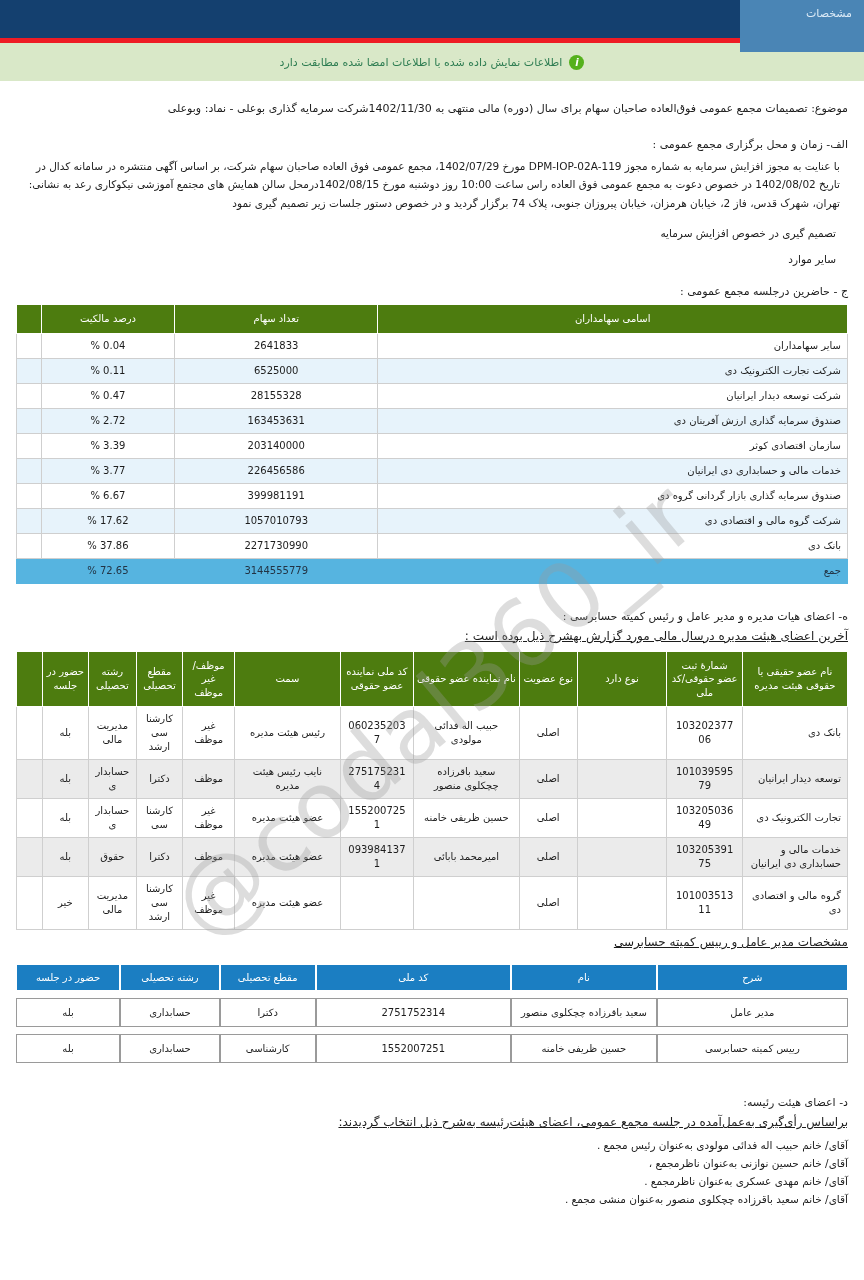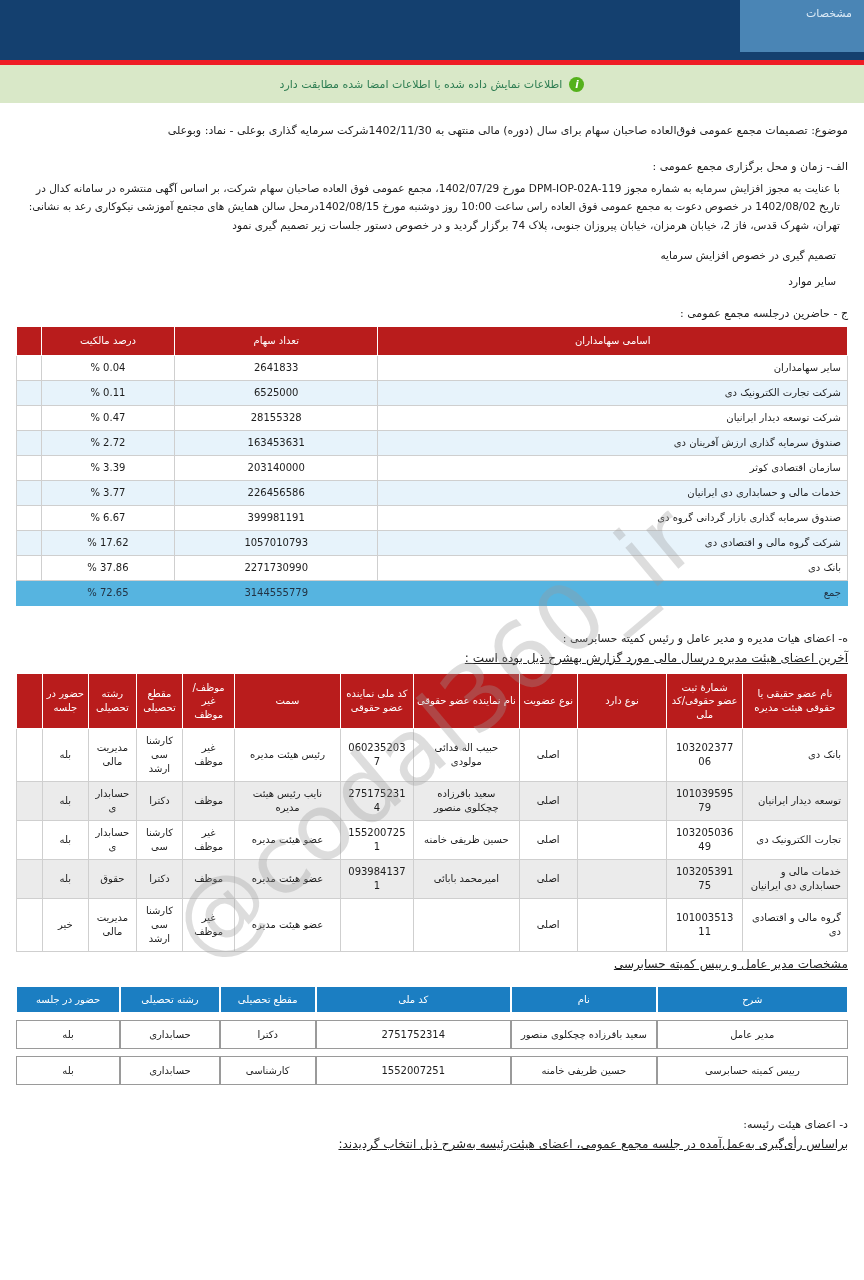--- a/index.html
+++ b/index.html
@@ -3,21 +3,21 @@
 <meta charset="utf-8">
 <style>
   html,body{margin:0;padding:0;}
   body{
     width:864px; min-height:1280px; background:#fff;
     font-family:"DejaVu Sans", sans-serif;
     direction:rtl; color:#1c1c1c; font-size:10.5px;
     position:relative; overflow-x:hidden;
   }
   
-  .topbar{height:60px;background:#14406f;position:relative;}
+  .topbar{height:38px;background:#14406f;position:relative;}
   .spec-tab{
     position:absolute;top:0;left:0;right:auto;
     right:0;width:124px;height:52px;background:#4a85b5;
     color:#dcebf7;font-size:11px;padding:7px 12px;box-sizing:border-box;
   }
   .redline{height:5px;background:#ee1c25;}
   .infobar{
     background:#d9e8c8;height:38px;display:flex;align-items:center;
     justify-content:center;gap:7px;color:#2e7d52;font-size:11px;
   }
@@ -30,21 +30,21 @@
   .content{padding:0 16px;position:relative;}
   .doc-title{margin-top:20px;font-weight:normal;font-size:11px;line-height:1.5;}
   .sec-heading{font-weight:normal;font-size:11px;margin:20px 0 6px;}
   .sub-line{font-size:12px;margin:2px 0 8px;text-decoration:underline;}
   .body-par{font-size:10.5px;line-height:1.8;margin:4px 8px;text-align:right;}
   .agenda-line{font-size:10.5px;margin:14px 12px;}
   
   table{width:100%;border-collapse:collapse;font-size:10px;table-layout:fixed;}
   .data-table{border:1px solid #1c3f66;margin-top:6px;}
   .data-table th{
-    background:#b91c1c;color:#fff;font-weight:normal;
+    background:#4d7c0f;color:#fff;font-weight:normal;
     border:1px solid #fff;padding:7px 3px;font-size:10px;line-height:1.35;
   }
   .data-table td{
     border:1px solid #cfcfcf;padding:5px 6px;text-align:center;
     background:#fff;word-wrap:break-word;line-height:1.4;
   }
   .data-table td.name-cell{text-align:right;}
   tr.stripe-blue td{background:#e7f3fb;}
   tr.stripe-gray td{background:#ebebeb;}
   tr.total-row td{background:#56b4e0;color:#223344;border-color:#56b4e0;}
@@ -307,14 +307,20 @@
           <td>1552007251</td>
           <td>کارشناسی</td>
           <td>حسابداری</td>
           <td>بله</td>
         </tr>
       </tbody>
   </table>
 
   <div class="sec-heading" style="margin-top:26px">د- اعضای هیئت رئیسه:</div>
   <div class="sub-line">براساس رأی‌گیری به‌عمل‌آمده در جلسه مجمع عمومی، اعضای هیئت‌رئیسه به‌شرح ذیل انتخاب گردیدند:</div>
+  <div id="presidium-list">
+      <div style="font-size: 10.5px; line-height: 1.7;">آقای/ خانم  حبیب اله فدائی مولودی  به‌عنوان رئیس مجمع .</div>
+      <div style="font-size: 10.5px; line-height: 1.7;">آقای/ خانم  حسین نوازنی  به‌عنوان ناظرمجمع ،</div>
+      <div style="font-size: 10.5px; line-height: 1.7;">آقای/ خانم  مهدی عسکری  به‌عنوان ناظرمجمع .</div>
+      <div style="font-size: 10.5px; line-height: 1.7;">آقای/ خانم  سعید باقرزاده چچکلوی منصور  به‌عنوان منشی مجمع .</div>
+    </div>
 
 </div>
 
 </body></html>

